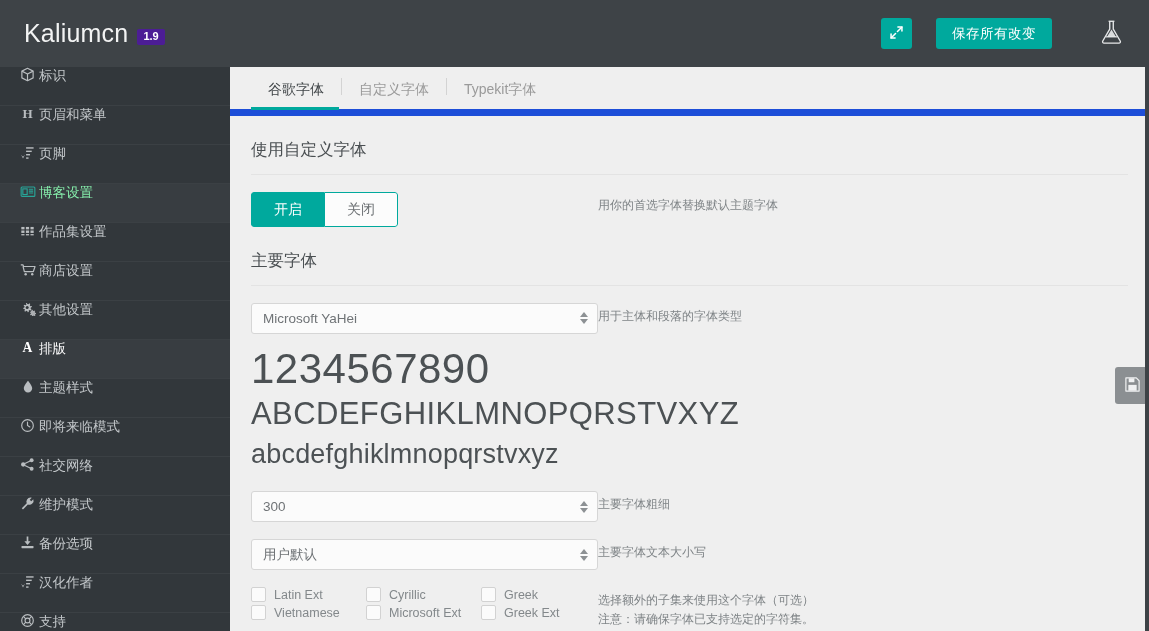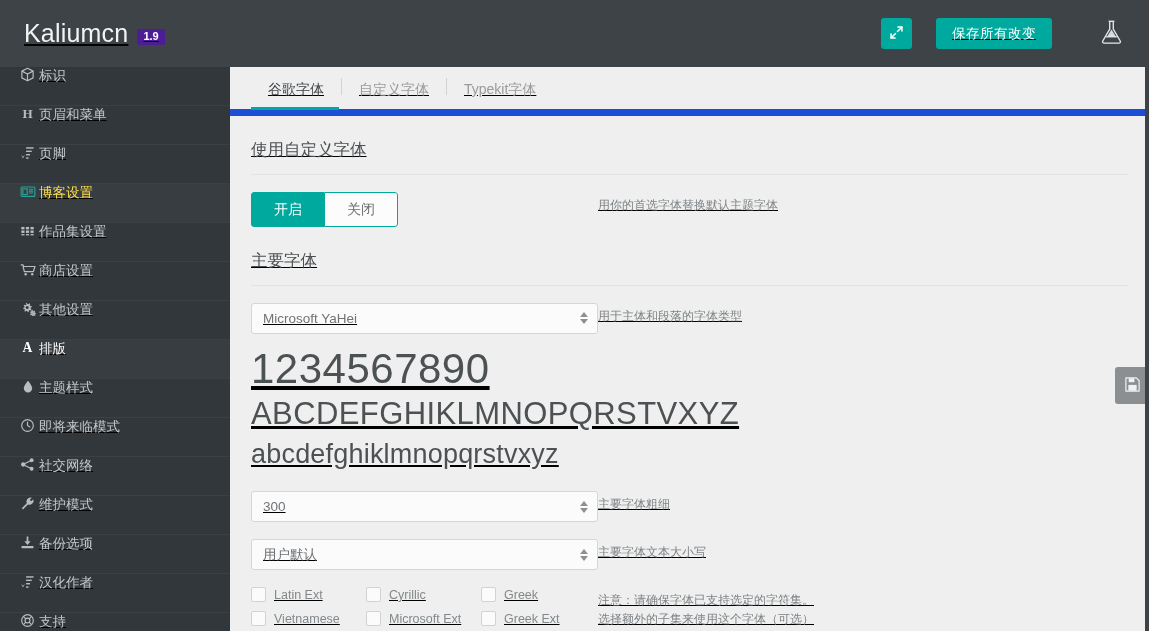--- a/index.html
+++ b/index.html
@@ -2,21 +2,21 @@
 <html><head>
 <meta charset="utf-8">
 <style>
   * { box-sizing: border-box; margin: 0; padding: 0; }
   html, body {
     width: 1149px; height: 631px;
     overflow: hidden;
     background: #efefef;
     font-family: "Liberation Sans", "DejaVu Sans", sans-serif;
   }
-  #app { position: relative; width: 1149px; height: 631px; display: flex; flex-direction: column; text-decoration: underline; }
+  #app { position: relative; width: 1149px; height: 631px; display: flex; flex-direction: column; }
 
   
   .header {
     height: 67px; background: #3e4347;
     display: flex; align-items: center; flex: 0 0 67px;
     padding: 0 22px 0 24px;
   }
   .brand { display: flex; align-items: baseline; gap: 9px; }
   .brand-name { color: #f2f3f3; font-size: 25px; font-weight: 400; letter-spacing: .2px; }
   .brand-badge {
@@ -56,21 +56,21 @@
     border-bottom: 1px solid #3b4044;
     color: #c3c7ca; font-size: 13.5px; cursor: pointer;
     position: relative;
   }
   .nav-item .nav-ico {
     width: 21px; display: flex; align-items: center; justify-content: center;
     flex: 0 0 21px; color: #b9bdc0;
   }
   .nav-item.active-page { background: #383d41; color: #ffffff; }
   .nav-item.active-page .nav-ico { color: #ffffff; }
-  .nav-item.accent { background: #383d41; color: #fde047; }
+  .nav-item.accent { background: #383d41; color: #86efac; }
   .nav-item.accent .nav-ico { color: #27a699; }
 
   
   .content { flex: 1 1 auto; background: #efefef; position: relative; overflow: hidden; }
   .tabbar {
     height: 49px; display: flex; align-items: flex-end;
     padding-left: 21px; border-bottom: 7px solid #1d4ed8;
     background: #efefef;
   }
   .tab {
@@ -124,21 +124,21 @@
 
   
   .preview { padding: 10px 0 0 0; color: #4c5154; }
   .pv-num { font-size: 42px; font-weight: 300; line-height: 1.18; letter-spacing: .5px; }
   .pv-upper { font-size: 31px; font-weight: 300; line-height: 1.35; letter-spacing: .4px; }
   .pv-lower { font-size: 27px; font-weight: 300; line-height: 1.45; letter-spacing: .2px; }
 
   
   .cbx-grid {
     display: grid; grid-template-columns: 115px 115px 117px;
-    row-gap: 9px; width: 347px;
+    row-gap: 3px; width: 347px;
   }
   .cbx { display: flex; align-items: center; gap: 8px; cursor: pointer; }
   .cbx-box {
     width: 15px; height: 15px; background: #fbfbfb;
     border: 1px solid #d2d2d2; border-radius: 2px; flex: 0 0 15px;
   }
   .cbx-label { font-size: 12.5px; color: #83888b; }
 
   
   .float-save {
@@ -454,22 +454,22 @@
                 <span class="cbx-box"></span>
                 <span class="cbx-label">Microsoft Ext</span>
               </label>
               <label class="cbx">
                 <span class="cbx-box"></span>
                 <span class="cbx-label">Greek Ext</span>
               </label>
             </div>
           </div>
           <div class="field-desc">
+            <div>选择额外的子集来使用这个字体（可选）</div>
             <div>注意：请确保字体已支持选定的字符集。</div>
-            <div>选择额外的子集来使用这个字体（可选）</div>
           </div>
         </div>
 
       </div>
 
       <button class="float-save">
         <span>
           <svg width="17" height="17" viewBox="0 0 18 18" fill="none" stroke="#f0f1f2" stroke-width="1.3" stroke-linejoin="round">
             <path d="M2 2h11l3 3v11H2z"></path>
             <rect x="5" y="2.4" width="6" height="4.2" fill="#f0f1f2" stroke="none"></rect>

